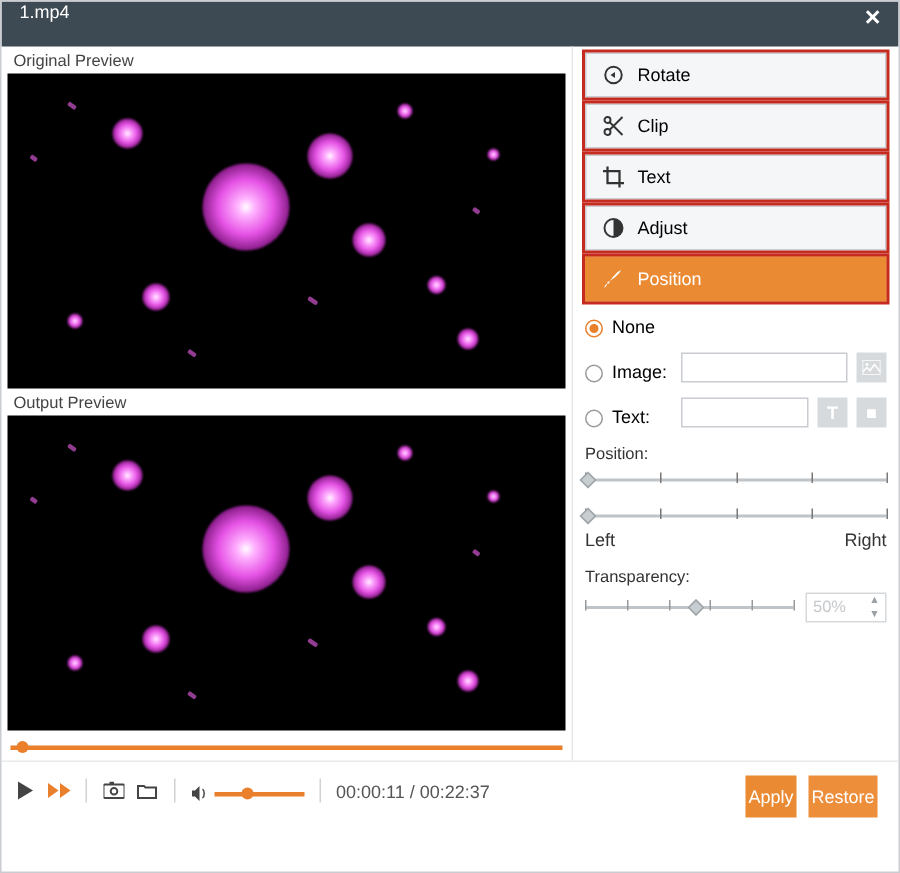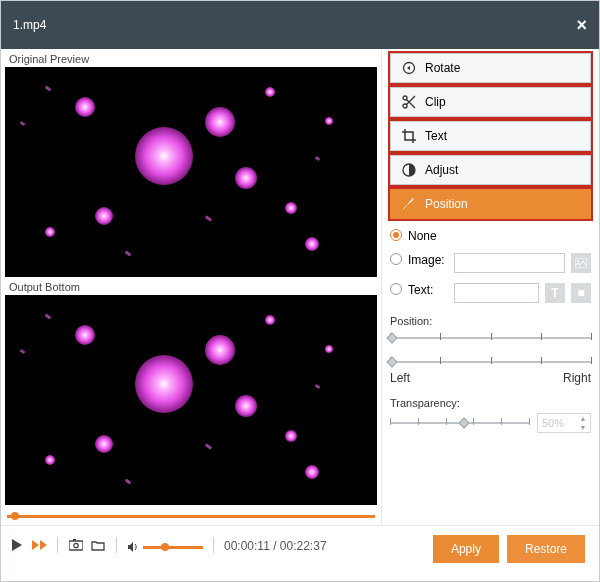--- a/index.html
+++ b/index.html
@@ -1,17 +1,17 @@
 <!DOCTYPE html>
 <html><head>
 <meta charset="utf-8">
 <style>
 *{box-sizing:border-box;margin:0;padding:0;font-family:Arial,Helvetica,sans-serif;font-size:12px}
 body{width:600px;height:582px;background:#fff;border:1px solid #c9ccd0;overflow:hidden}
-.titlebar{height:48px;background:#3d4a54;color:#fff;display:flex;align-items:center;justify-content:space-between;padding:0 12px}
+.titlebar{height:30px;background:#3d4a54;color:#fff;display:flex;justify-content:space-between;padding:0 12px}
 .titlebar .title{color:#fff;font-size:12px}
 .titlebar .close{color:#fff;font-size:18px;cursor:pointer;font-weight:bold}
 .columns{display:flex;height:476px}
 .left{width:380px;padding:2px 4px 4px 4px}
 .right{flex:1;border-left:1px solid #e7eaec;padding:0 8px 4px 8px;display:flex;flex-direction:column}
 .label{font-size:11px;color:#444;padding:2px 4px}
 .preview{width:372px;height:210px;background:#000;position:relative;margin-bottom:2px;overflow:hidden}
 .sparkle{position:absolute;border-radius:50%;background:radial-gradient(circle,#fff 0%,#ffb0ff 15%,#e552e5 45%,#8a1d8a 70%,transparent 90%);filter:blur(.6px)}
 .sp1{width:58px;height:58px;top:60px;left:130px}
 .sp2{width:30px;height:30px;top:40px;left:200px}
@@ -35,21 +35,21 @@
 .ff div{width:0;height:0;border-left:7px solid #ea7f2c;border-top:5px solid transparent;border-bottom:5px solid transparent}
 .vol{display:flex;align-items:center;gap:4px}
 .vol .vtrack{width:60px;height:3px;background:#ea7f2c;position:relative}
 .vol .vthumb{position:absolute;top:-3px;left:18px;width:8px;height:8px;background:#ea7f2c;border-radius:50%}
 .time{font-size:11px;color:#555}
 .toolbtn{height:30px;border:1px solid #c9ccd0;background:#f4f6f7;display:flex;align-items:center;gap:8px;padding:0 10px;margin-top:4px;cursor:pointer;position:relative}
 .toolbtn.redbox{outline:2px solid #c52b1e;outline-offset:0}
 .toolbtn.active{background:#ea8a33;color:#fff;border-color:#ea8a33}
 .toolbtn .ticon{width:16px;height:16px;display:flex;align-items:center;justify-content:center;color:#333}
 .toolbtn.active .ticon{color:#fff}
-.wmrow{display:flex;align-items:flex-start;gap:6px;margin-top:10px}
+.wmrow{display:flex;align-items:flex-end;gap:6px;margin-top:10px}
 .radio{width:12px;height:12px;border:1px solid #999;border-radius:50%;display:inline-flex;align-items:center;justify-content:center;cursor:pointer}
 .radio.sel{border-color:#ea7f2c}
 .radio.sel::after{content:"";width:6px;height:6px;background:#ea7f2c;border-radius:50%}
 .txtfield{flex:1;height:20px;border:1px solid #c9ccd0;background:#fff}
 .minibtn{width:20px;height:20px;background:#b7bcc0;display:flex;align-items:center;justify-content:center;color:#fff;font-size:10px;cursor:pointer}
 .minibtn.disabled{opacity:.55}
 .poslabel{margin-top:12px;font-size:11px;color:#333}
 .slider{margin-top:4px}
 .slider .axis{height:14px;position:relative;display:flex;align-items:center}
 .slider .line{height:2px;background:#bfc4c8;flex:1}
@@ -59,21 +59,21 @@
 .trans{display:flex;align-items:center;gap:8px;margin-top:4px}
 .trans .axis{flex:1;height:14px;position:relative;display:flex;align-items:center}
 .trans .line{height:2px;background:#bfc4c8;flex:1}
 .trans .tick{position:absolute;top:2px;width:1px;height:7px;background:#999}
 .trans .sthumb{position:absolute;top:3px;width:8px;height:8px;background:#c8cdd0;border:1px solid #9ea4a8;transform:rotate(45deg)}
 .spinctl{width:54px;height:20px;border:1px solid #d6d9dc;display:flex;align-items:center;position:relative}
 .spinctl span{flex:1;padding:0 4px;color:#c6c9cc;font-size:11px}
 .spinctl .arrows{width:14px;display:flex;flex-direction:column}
 .spinctl .arrows div{height:9px;display:flex;align-items:center;justify-content:center;font-size:7px;color:#9aa0a4}
 .footer{height:46px;border-top:1px solid #e7eaec;display:flex;align-items:center;justify-content:flex-end;gap:8px;padding:0 14px}
-.btn{height:28px;padding:0 18px;background:#ea8a33;color:#fff;display:flex;align-items:center;justify-content:center;font-size:12px;cursor:pointer}
+.btn{height:28px;padding:0 2px;background:#ea8a33;color:#fff;display:flex;align-items:center;justify-content:center;font-size:12px;cursor:pointer}
 .btn.alt{background:#ec8e3a}
 svg{display:block}
 </style>
 </head>
 <body>
 
 <div class="titlebar">
   <span class="title">1.mp4</span>
   <span class="close">×</span>
 </div>
@@ -91,21 +91,21 @@
       <div class="sparkle sp7"></div>
         <div class="sparkle sp8"></div>
         <div class="sparkle sp9"></div>
         <div class="sparkle sp10"></div>
       <div class="chaff" style="top:20px;left:40px;width:6px;height:3px"></div>
       <div class="chaff" style="top:150px;left:200px;width:7px;height:3px"></div>
       <div class="chaff" style="top:90px;left:310px;width:5px;height:3px"></div>
       <div class="chaff" style="top:185px;left:120px;width:6px;height:3px"></div>
       <div class="chaff" style="top:55px;left:15px;width:5px;height:3px"></div>
     </div>
-    <div class="label">Output Bottom</div>
+    <div class="label">Output Preview</div>
     <div class="preview">
       <div class="sparkle sp1"></div>
         <div class="sparkle sp2"></div>
         <div class="sparkle sp3"></div>
       <div class="sparkle sp4"></div>
         <div class="sparkle sp5"></div>
         <div class="sparkle sp6"></div>
       <div class="sparkle sp7"></div>
         <div class="sparkle sp8"></div>
         <div class="sparkle sp9"></div>

